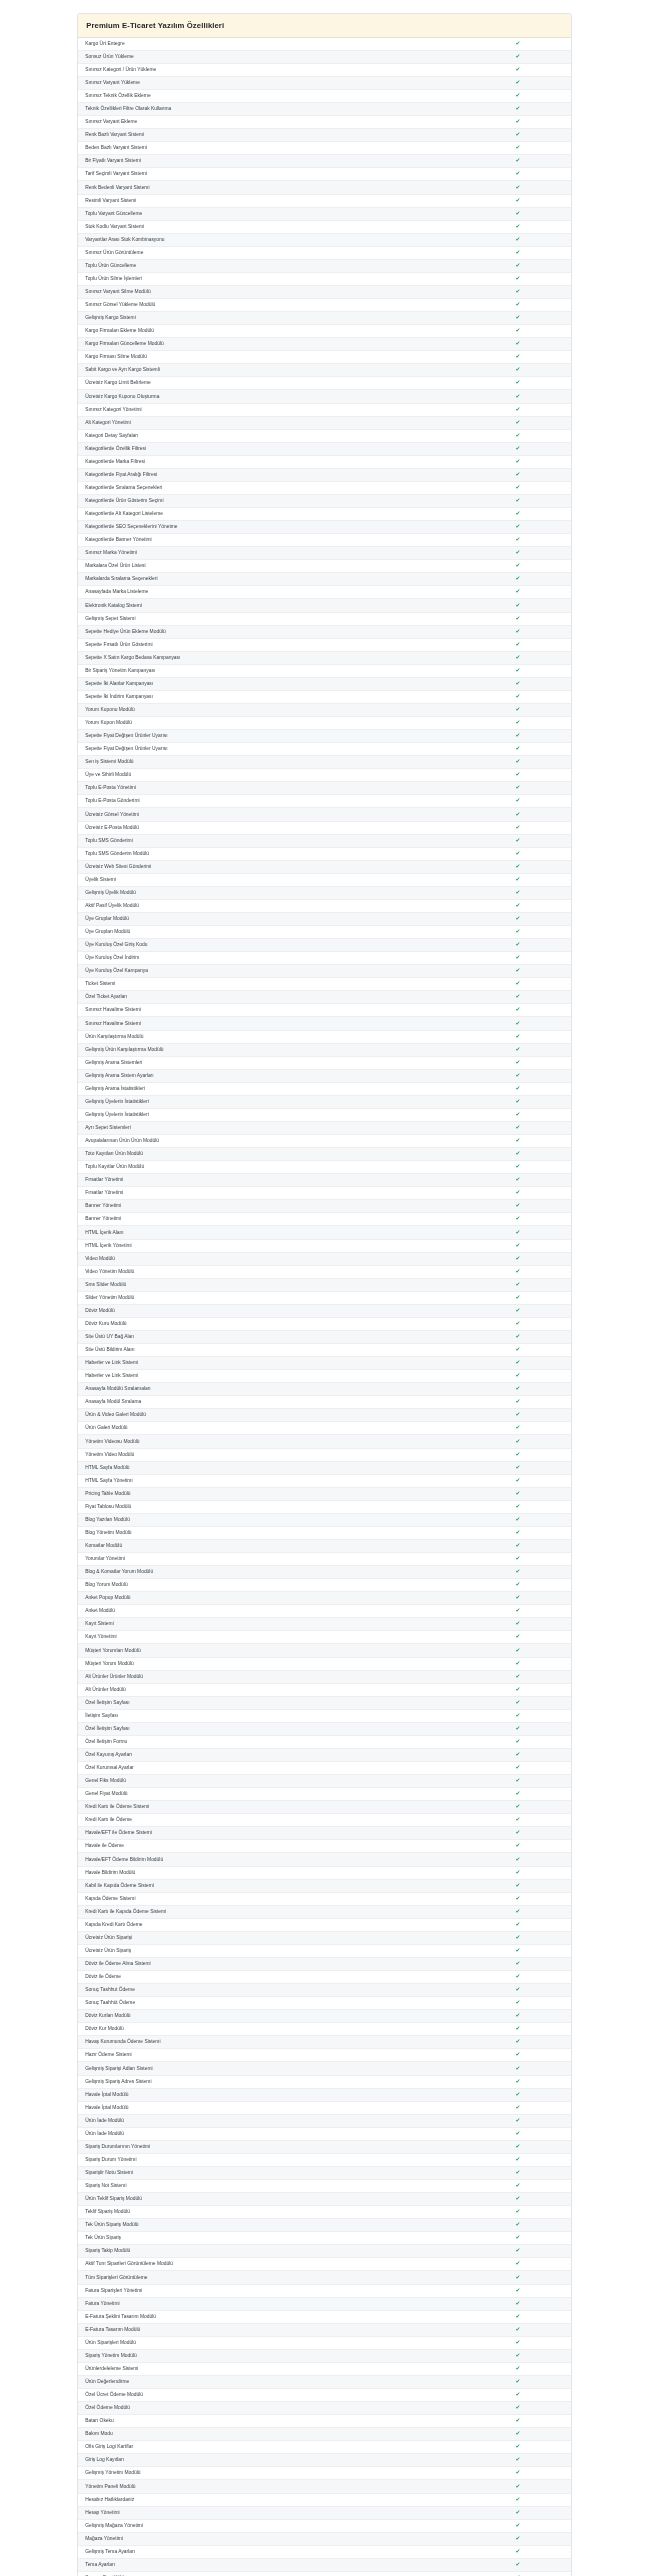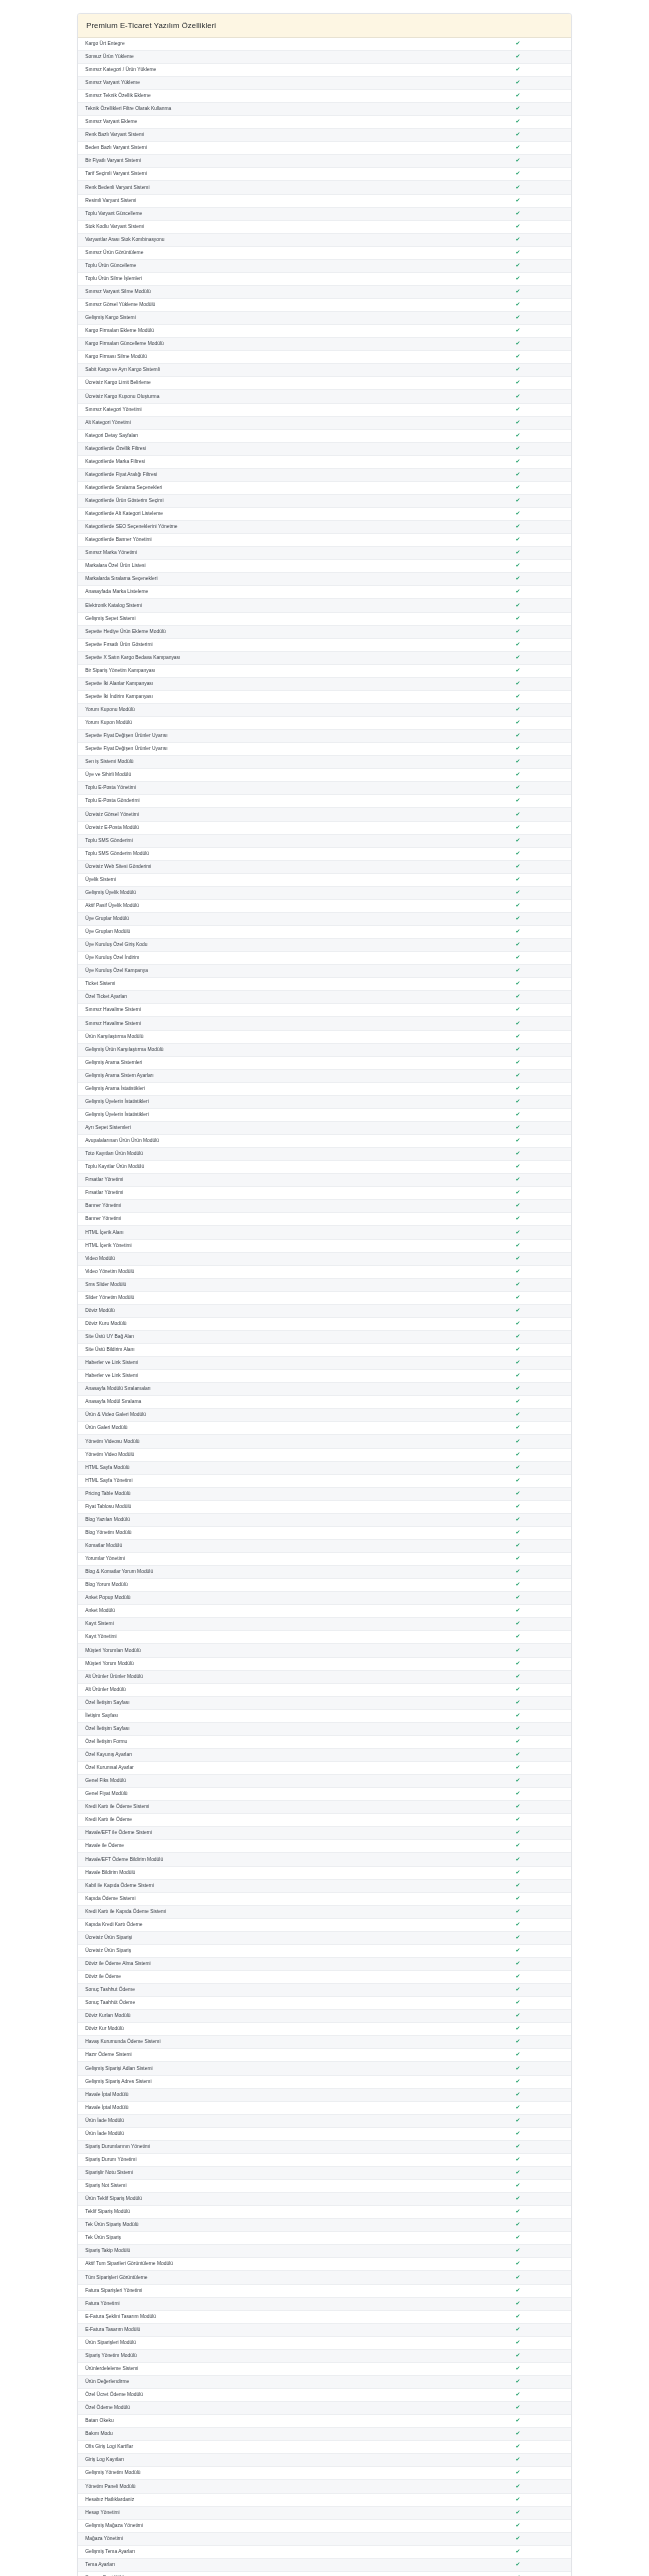--- a/index.html
+++ b/index.html
@@ -22,21 +22,21 @@
     overflow: hidden;
     box-shadow: 0 0.5px 1px rgba(0,0,0,0.04);
   }
   .card-header {
     background: #fdf6e3;
     border-bottom: 0.5px solid #e8e2d2;
     padding: 6.7px 8.2px;
   }
   .card-title {
     font-size: 7.7px;
-    font-weight: normal;
+    font-weight: bold;
     color: #1f2328;
     letter-spacing: 0.1px;
   }
   table.features {
     width: 100%;
     border-collapse: collapse;
     table-layout: fixed;
   }
   table.features td {
     font-size: 4.9px;

